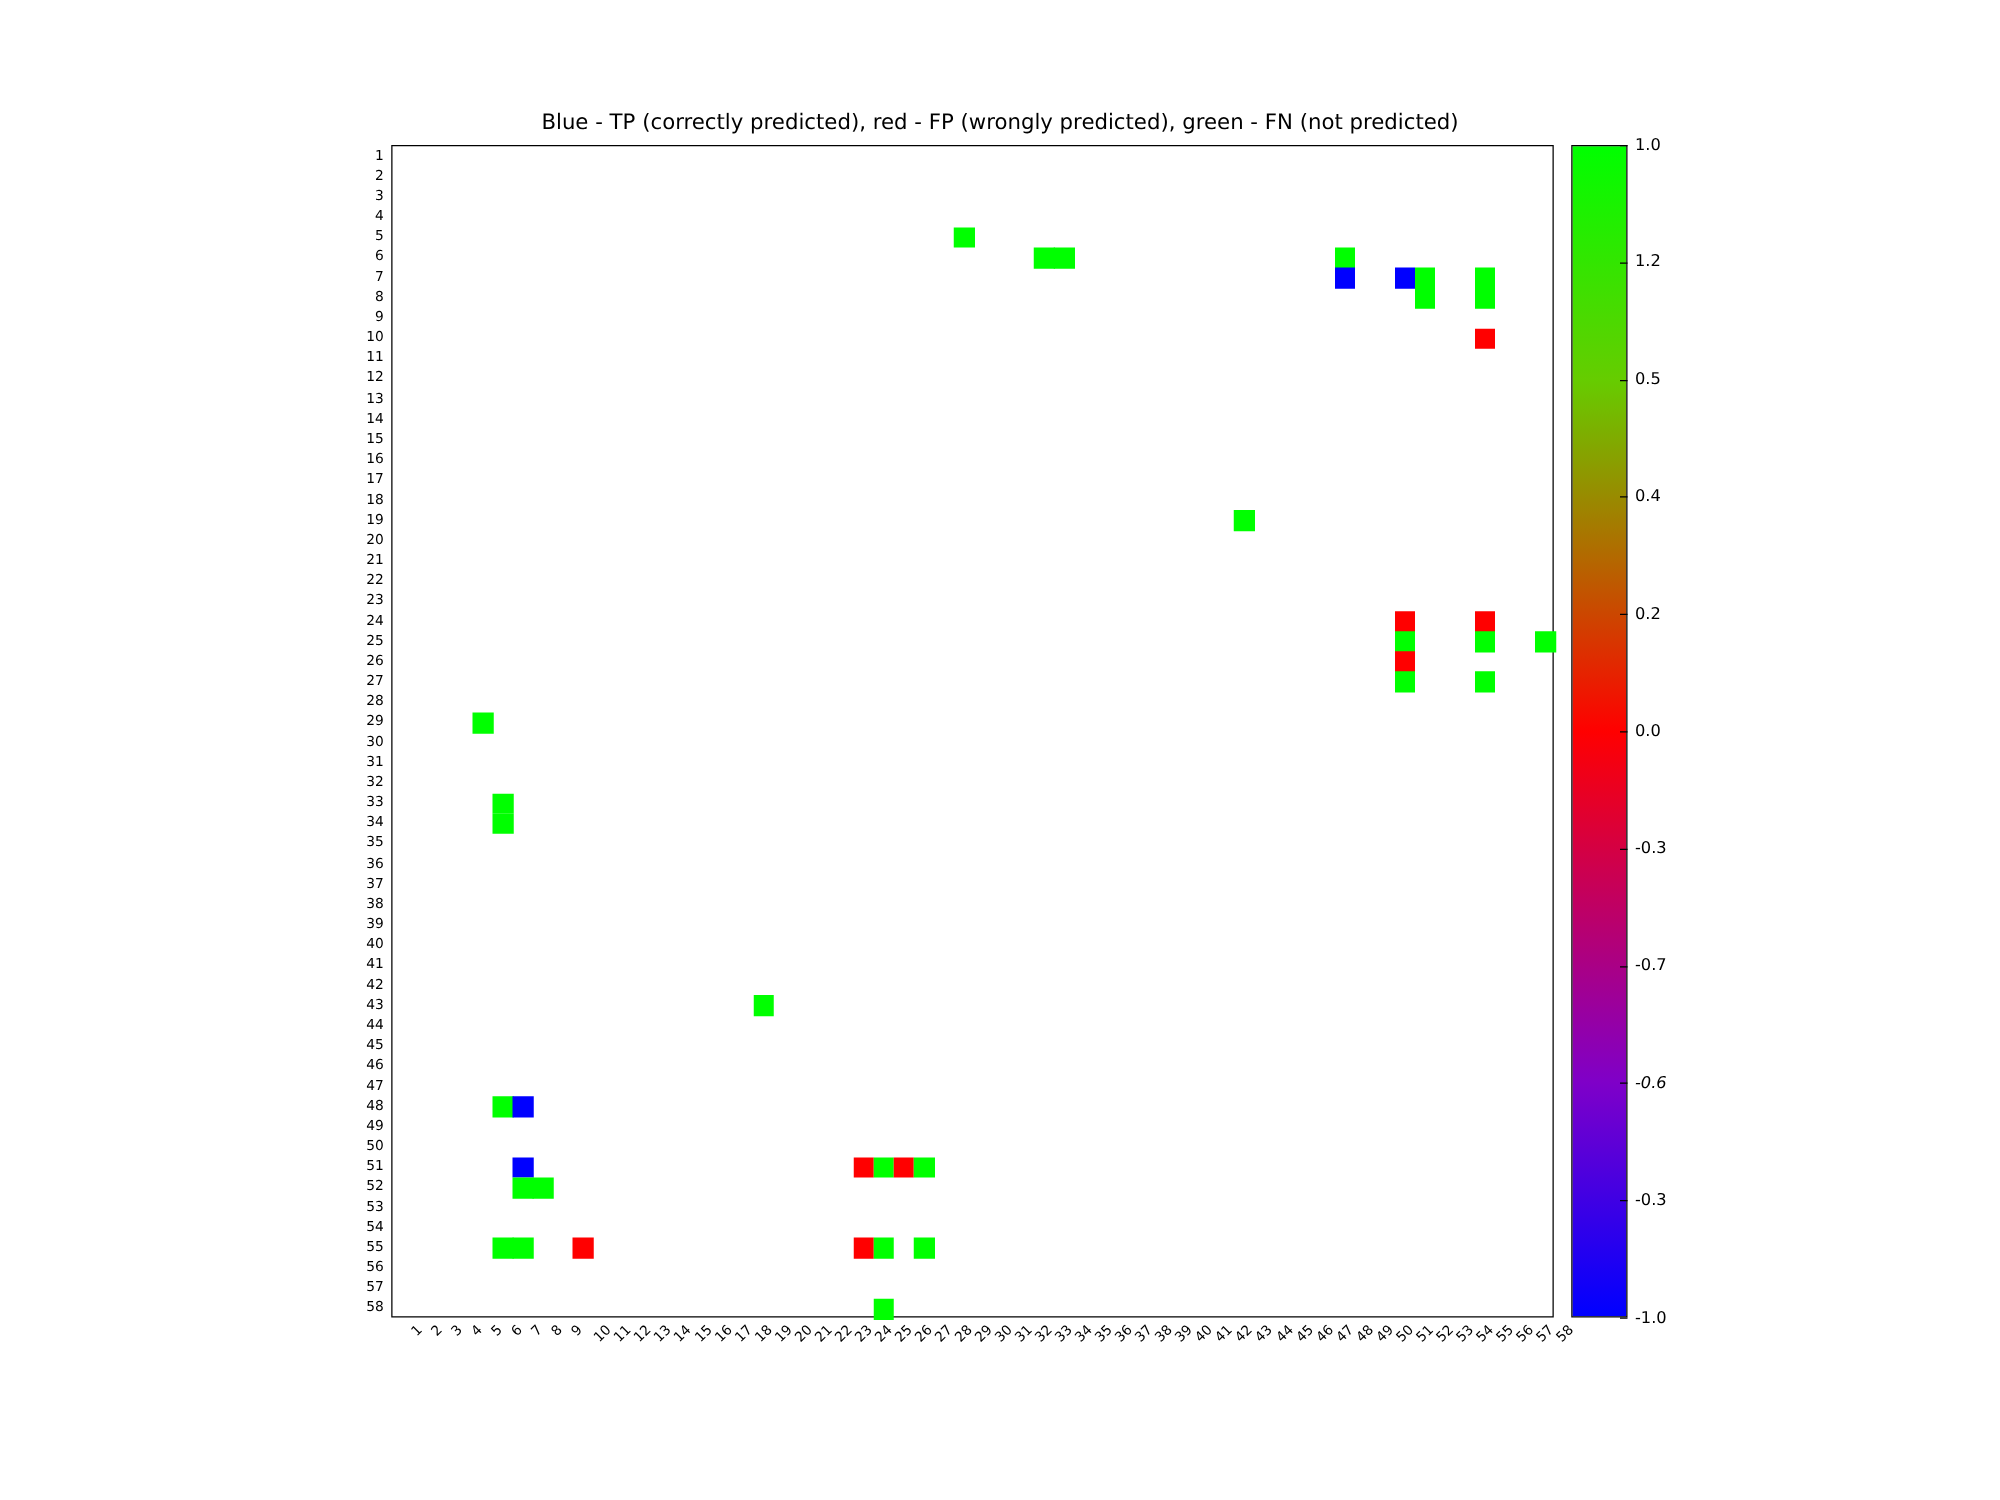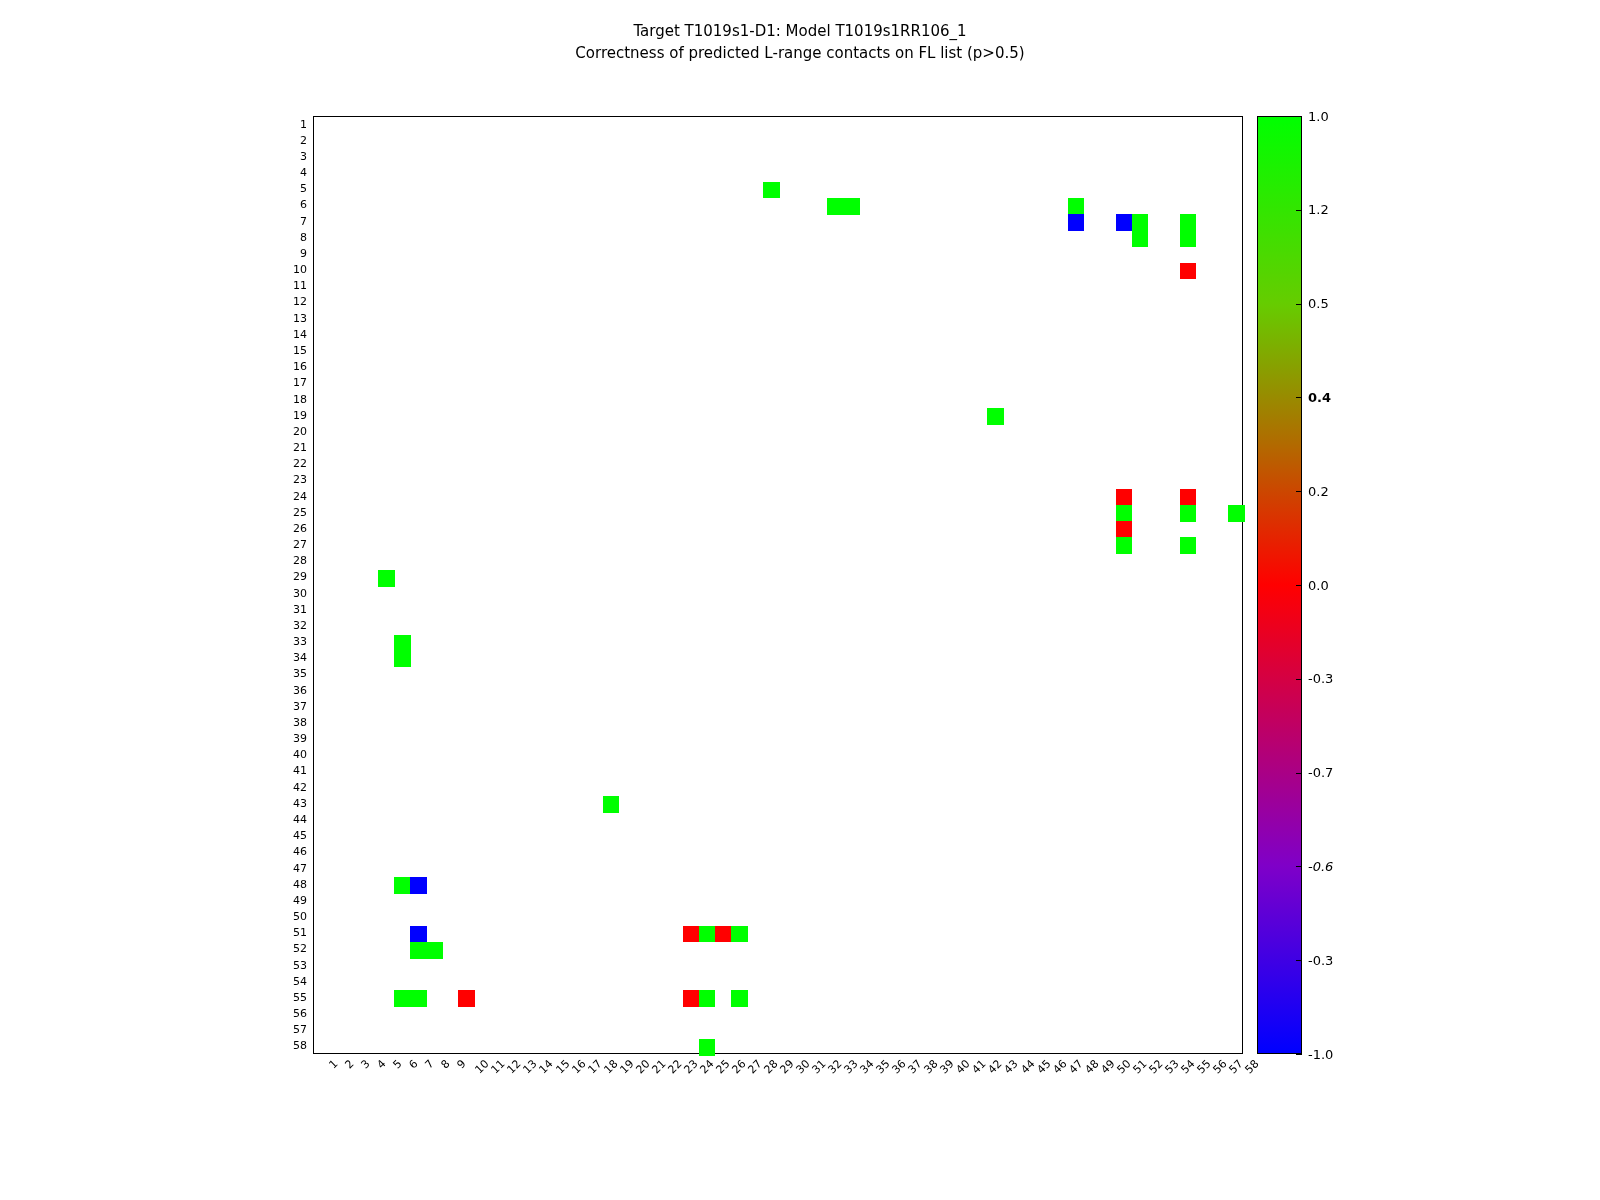--- a/index.html
+++ b/index.html
@@ -121,22 +121,21 @@
     width: 6px;
     height: 1px;
     background: #000;
   }
 </style>
 </head>
 <body>
 
 <div id="stage">
 
-  <div class="suptitle">Target T1019s1-D1: Model T1019s1RR106_1
-Correctness of predicted L-range contacts on FL list (p&gt;0.5)</div>
+  <div class="axtitle">Blue - TP (correctly predicted), red - FP (wrongly predicted), green - FN (not predicted)</div>
 
   <div class="ylabels">
       <div class="ylabel" style="top: 2.58621px;">1</div>
       <div class="ylabel" style="top: 18.7586px;">2</div>
       <div class="ylabel" style="top: 34.931px;">3</div>
       <div class="ylabel" style="top: 51.1034px;">4</div>
       <div class="ylabel" style="top: 67.2759px;">5</div>
       <div class="ylabel" style="top: 83.4483px;">6</div>
       <div class="ylabel" style="top: 99.6207px;">7</div>
       <div class="ylabel" style="top: 115.793px;">8</div>
@@ -299,21 +298,21 @@
     </div>
 
   <div id="cbar"></div>
   <div id="cbticks">
       <div class="cbtick" style="top: 109.5px;">1.0</div>
       <div class="cbmark" style="top: 116px;"></div>
       <div class="cbtick" style="top: 203.3px;">1.2</div>
       <div class="cbmark" style="top: 209.8px;"></div>
       <div class="cbtick" style="top: 297.1px;">0.5</div>
       <div class="cbmark" style="top: 303.6px;"></div>
-      <div class="cbtick" style="top: 390.9px; font-weight: bold;">0.4</div>
+      <div class="cbtick" style="top: 390.9px;">0.4</div>
       <div class="cbmark" style="top: 397.4px;"></div>
       <div class="cbtick" style="top: 484.7px;">0.2</div>
       <div class="cbmark" style="top: 491.2px;"></div>
       <div class="cbtick" style="top: 578.5px;">0.0</div>
       <div class="cbmark" style="top: 585px;"></div>
       <div class="cbtick" style="top: 672.3px;">-0.3</div>
       <div class="cbmark" style="top: 678.8px;"></div>
       <div class="cbtick" style="top: 766.1px;">-0.7</div>
       <div class="cbmark" style="top: 772.6px;"></div>
       <div class="cbtick" style="top: 859.9px; font-style: italic;">-0.6</div>

